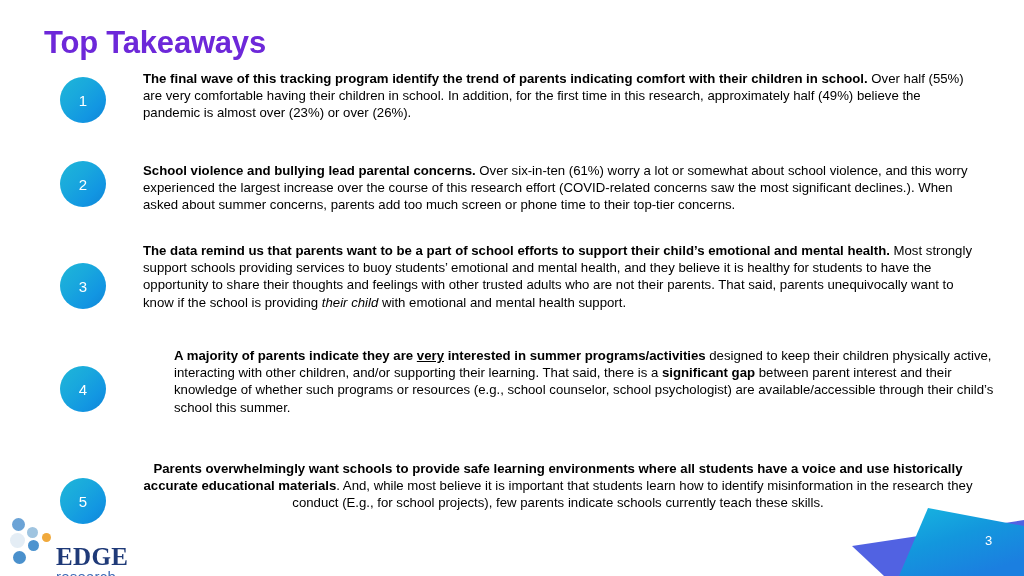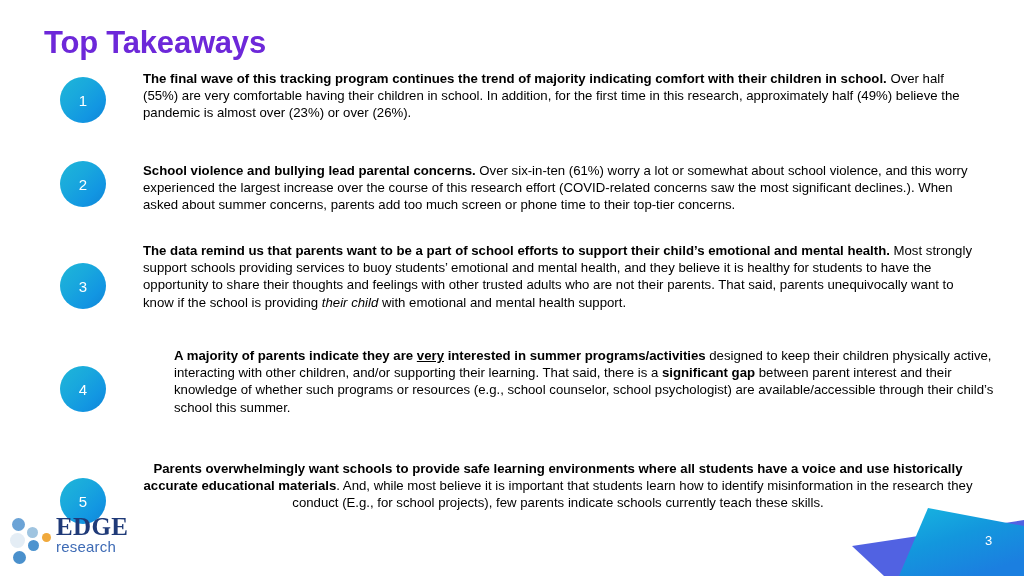--- a/index.html
+++ b/index.html
@@ -112,20 +112,21 @@
     top: 2px;
     width: 86px;
   }
   #logo-edge {
     font-size: 25px;
     font-weight: bold;
     color: #1f3a78;
     letter-spacing: 0.4px;
     line-height: 26px;
     font-family: "Liberation Serif", serif;
+    margin-top: 30px;
   }
   #logo-research {
     font-size: 15px;
     color: #3e6bb5;
     letter-spacing: 0.2px;
     line-height: 16px;
     margin-top: -1px;
   }
 
   
@@ -149,21 +150,21 @@
 </head>
 <body>
 
 <div id="slide-title">Top Takeaways</div>
 
 <div id="takeaways">
 
   <div class="takeaway-row" id="row-1">
     <div class="takeaway-badge">1</div>
     <div class="takeaway-text">
-      <b>The final wave of this tracking program continues the trend of majority indicating comfort with their children in school.</b><span>  Over half (55%) are very comfortable having their children in school.  In addition, for the first time in this research, approximately half (49%) believe the pandemic is almost over (23%) or over (26%).</span>
+      <b>The final wave of this tracking program identify the trend of parents indicating comfort with their children in school.</b><span>  Over half (55%) are very comfortable having their children in school.  In addition, for the first time in this research, approximately half (49%) believe the pandemic is almost over (23%) or over (26%).</span>
     </div>
   </div>
 
   <div class="takeaway-row" id="row-2">
     <div class="takeaway-badge">2</div>
     <div class="takeaway-text">
       <b>School violence and bullying lead parental concerns.</b><span>  Over six-in-ten (61%) worry a lot or somewhat about school violence, and this worry experienced the largest increase over the course of this research effort (COVID-related concerns saw the most significant declines.).  When asked about summer concerns, parents add too much screen or phone time to their top-tier concerns.</span>
     </div>
   </div>
 

